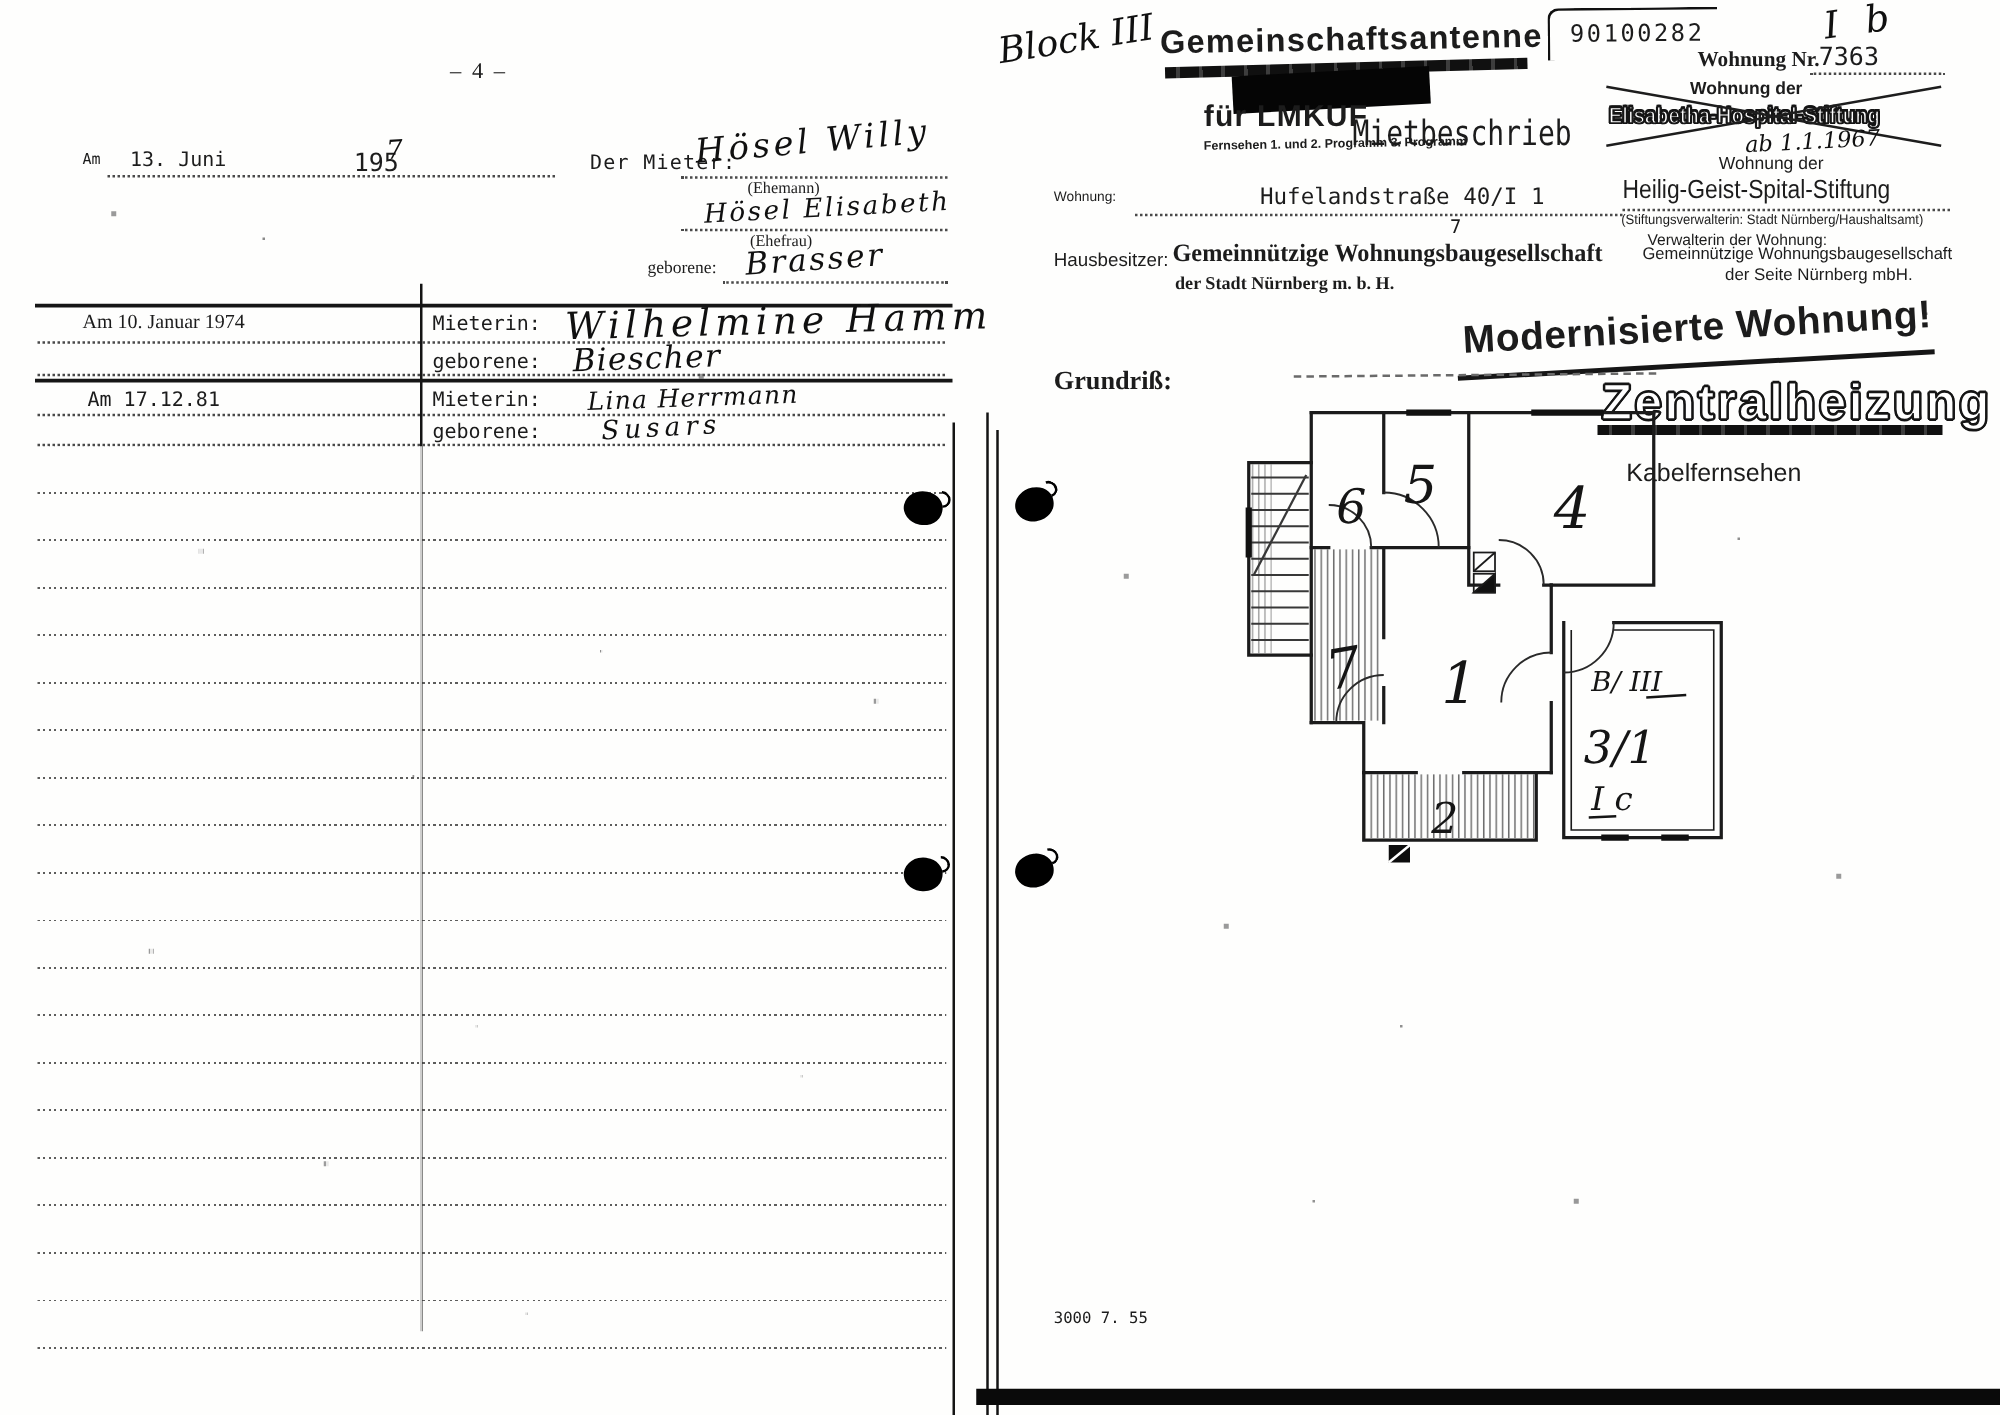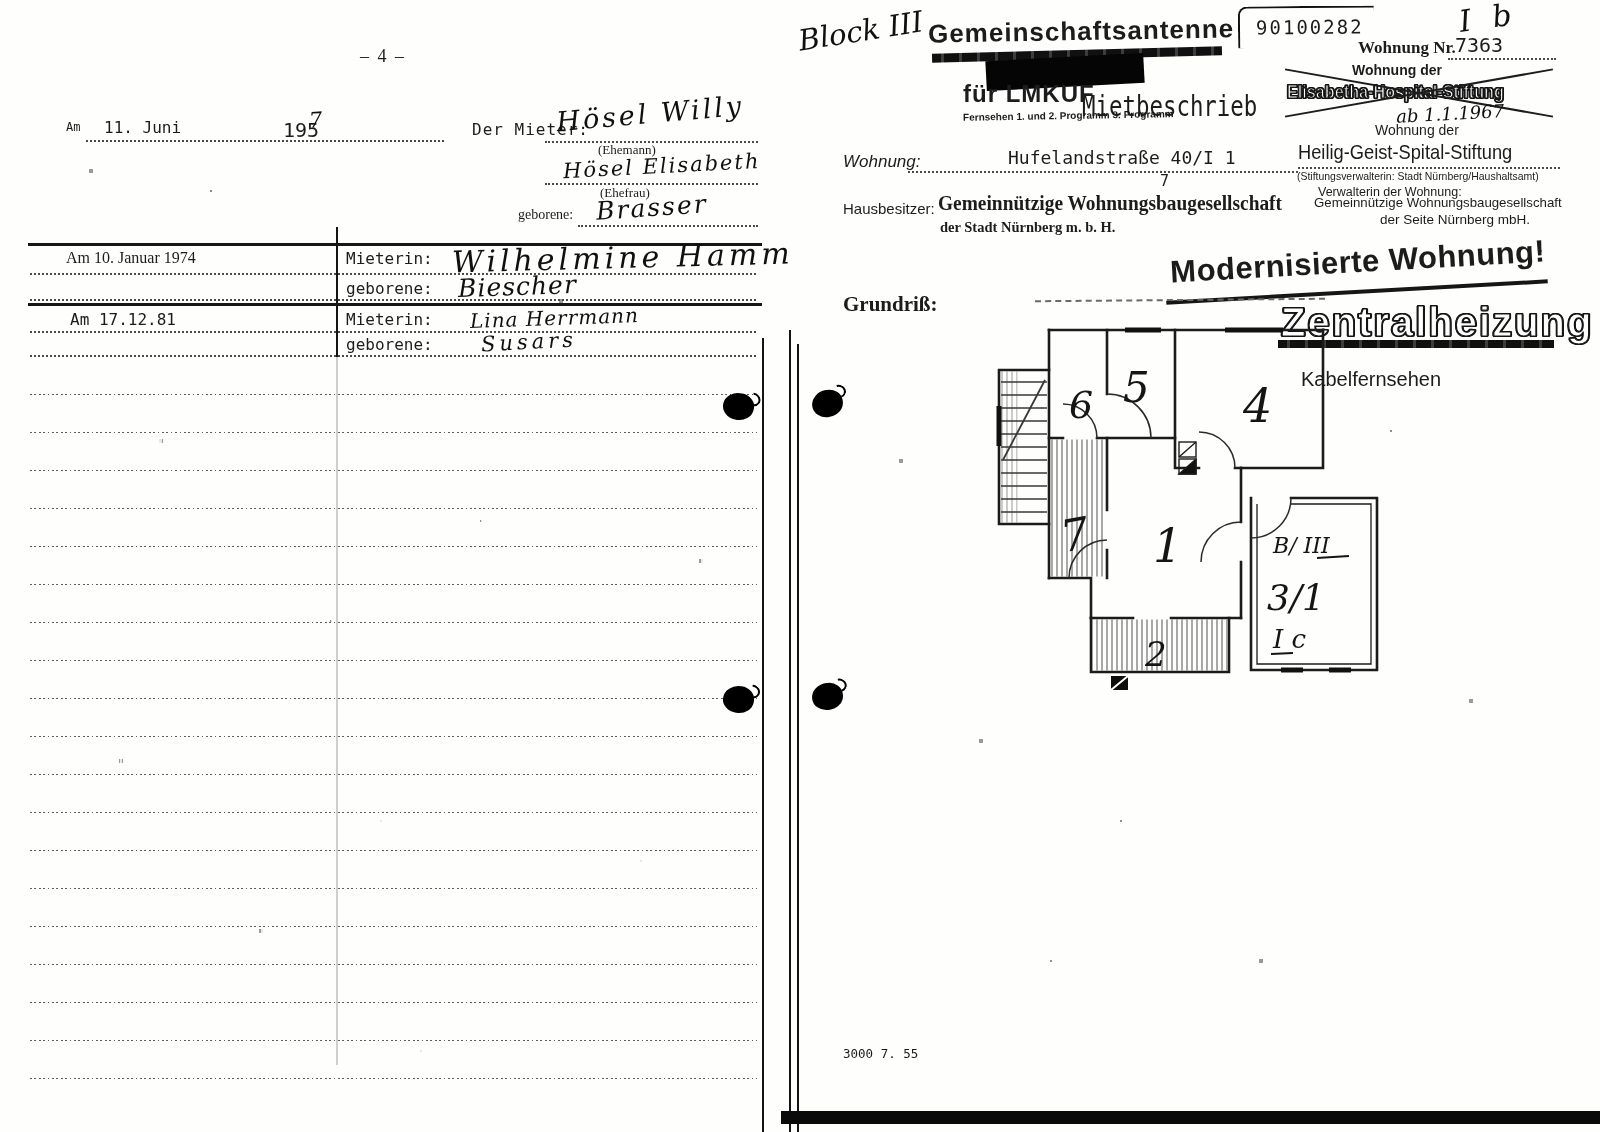--- a/index.html
+++ b/index.html
@@ -39,21 +39,21 @@
 <body>
 
 <div id="canvas">
   <div class="speck"></div>
 
   <div class="abs serif" style="left:360px;top:46px;font-size:18px;letter-spacing:2px;">– 4 –</div>
 
 
   <div class="abs mono" style="left:66px;top:120px;font-size:12px;">Am</div>
   <div class="dotl" style="left:86px;top:140px;width:358px;"></div>
-  <div class="abs mono" style="left:104px;top:118px;font-size:16px;">11. Juni</div>
+  <div class="abs mono" style="left:104px;top:118px;font-size:16px;">13. Juni</div>
   <div class="abs mono" style="left:283px;top:118px;font-size:20px;">195</div>
   <div class="abs hand" style="left:309px;top:108px;font-size:21px;transform:rotate(-4deg);">7</div>
   <div class="abs mono" style="left:472px;top:120px;font-size:16px;letter-spacing:1px;">Der Mieter:</div>
   <div class="dotl" style="left:545px;top:141px;width:213px;"></div>
   <div class="abs hand" style="left:556px;top:98px;font-size:27px;letter-spacing:3px;transform:rotate(-5deg);">Hösel Willy</div>
   <div class="abs serif" style="left:598px;top:142px;font-size:13px;">(Ehemann)</div>
   <div class="dotl" style="left:545px;top:183px;width:213px;"></div>
   <div class="abs hand" style="left:563px;top:154px;font-size:21px;letter-spacing:2px;transform:rotate(-3deg);">Hösel Elisabeth</div>
   <div class="abs serif" style="left:600px;top:185px;font-size:13px;">(Ehefrau)</div>
   <div class="abs serif" style="left:518px;top:207px;font-size:14px;">geborene:</div>
@@ -111,21 +111,21 @@
 
   <div class="abs mono" style="left:1082px;top:90px;font-size:28px;transform:scaleX(.8);transform-origin:left top;">Mietbeschrieb</div>
 
   <div class="abs sans" style="left:1352px;top:62px;font-size:14px;font-weight:bold;">Wohnung der</div>
   <div class="abs sans outline" style="left:1287px;top:82px;font-size:18px;transform:scaleX(.9);transform-origin:left top;">Elisabetha-Hospital-Stiftung</div>
   <div class="crossline" style="left:1283px;top:92px;width:272px;transform:rotate(10deg);"></div>
   <div class="crossline" style="left:1283px;top:92px;width:272px;transform:rotate(-10deg);"></div>
   <div class="abs hand" style="left:1396px;top:103px;font-size:18px;transform:rotate(-3deg);">ab 1.1.1967</div>
   <div class="abs sans" style="left:1375px;top:122px;font-size:14px;">Wohnung der</div>
 
-  <div class="abs sans" style="left:843px;top:152px;font-size:17px;font-style:italic;">Wohnung:</div>
+  <div class="abs sans" style="left:843px;top:152px;font-size:11px;">Wohnung:</div>
   <div class="dotl" style="left:908px;top:171px;width:390px;"></div>
   <div class="abs mono" style="left:1008px;top:147px;font-size:18px;">Hufelandstraße 40/I 1</div>
   <div class="abs mono" style="left:1160px;top:172px;font-size:15px;">7</div>
   <div class="abs sans" style="left:1298px;top:140px;font-size:21px;transform:scaleX(.87);transform-origin:left top;">Heilig-Geist-Spital-Stiftung</div>
   <div class="dotl" style="left:1298px;top:167px;width:262px;"></div>
   <div class="abs sans" style="left:1297px;top:170px;font-size:11px;transform:scaleX(.95);transform-origin:left top;">(Stiftungsverwalterin: Stadt Nürnberg/Haushaltsamt)</div>
   <div class="abs sans" style="left:1318px;top:185px;font-size:12.5px;">Verwalterin der Wohnung:</div>
 
   <div class="abs sans" style="left:843px;top:200px;font-size:15px;">Hausbesitzer:</div>
   <div class="abs serif" style="left:938px;top:192px;font-size:20px;font-weight:bold;transform:scaleX(.97);transform-origin:left top;">Gemeinnützige Wohnungsbaugesellschaft</div>

